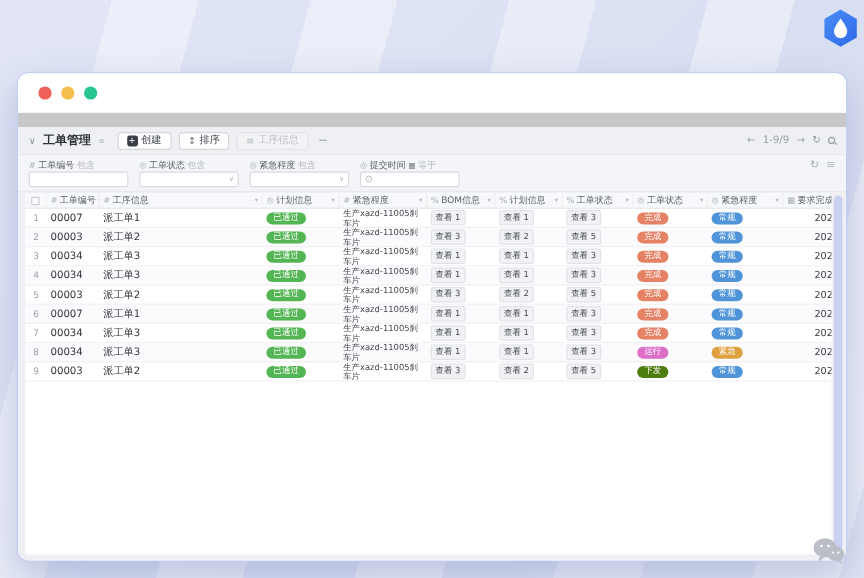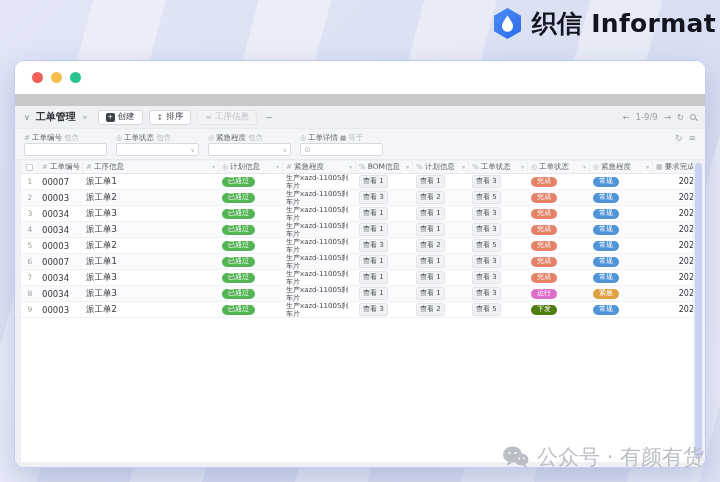--- a/index.html
+++ b/index.html
@@ -81,21 +81,20 @@
   <svg width="31" height="33" viewBox="0 0 31 33">
     <defs>
         <linearGradient id="hg" x1="0" y1="0" x2="1" y2="1">
       <stop offset="0" stop-color="#4a8cf5"></stop>
           <stop offset="1" stop-color="#2e6bea"></stop>
     </linearGradient>
       </defs>
     <polygon points="15.5,1 29,8.8 29,24.2 15.5,32 2,24.2 2,8.8" fill="url(#hg)" rx="3"></polygon>
     <path d="M15.5 8.5 C12 13.5 10 16.5 10 19.3 a5.5 5.5 0 0 0 11 0 C21 16.5 19 13.5 15.5 8.5 Z" fill="#ffffff"></path>
   </svg>
-  <span class="logo-text">织信 Informat</span>
 </div>
 
 <div class="window">
   <div class="titlebar">
     <span class="dot" style="background: rgb(242, 96, 90);"></span>
     <span class="dot" style="background: rgb(246, 191, 77);"></span>
     <span class="dot" style="background: rgb(39, 197, 143);"></span>
   </div>
   <div class="graybar"></div>
   <div class="app">
@@ -155,21 +154,21 @@
             <span class="f-op">包含</span>
           </div>
           <div class="f-input">
             <span></span>
             <span class="sel-arrow">∨</span>
           </div>
         </div>
         <div class="filter">
           <div class="f-label">
             <span class="f-icon">◎</span>
-            <span>工单详情</span>
+            <span>提交时间</span>
             <span class="f-extra">▦</span>
             <span class="f-op">等于</span>
           </div>
           <div class="f-input">
             <span class="clock">⊙</span>
             <span></span>
           </div>
         </div>
         <div class="filter-icons">
         <span>↻</span>
@@ -486,14 +485,13 @@
   <svg width="27" height="24" viewBox="0 0 27 24">
     <ellipse cx="10.5" cy="9.5" rx="9.5" ry="8" fill="#bbbec6"></ellipse>
     <path d="M6 16.5 L5 21 L10 18" fill="#bbbec6"></path>
     <ellipse cx="19.5" cy="14.5" rx="7" ry="6" fill="#bbbec6"></ellipse>
     <path d="M23.5 19.5 L25 23 L20.5 20.5" fill="#bbbec6"></path>
     <circle cx="7.5" cy="8" r="1.1" fill="#fff"></circle>
       <circle cx="13.5" cy="8" r="1.1" fill="#fff"></circle>
     <circle cx="17.3" cy="13.5" r="0.9" fill="#fff"></circle>
       <circle cx="21.7" cy="13.5" r="0.9" fill="#fff"></circle>
   </svg>
-  <span>公众号 · 有颜有货</span>
 </div>
 
 </body></html>

